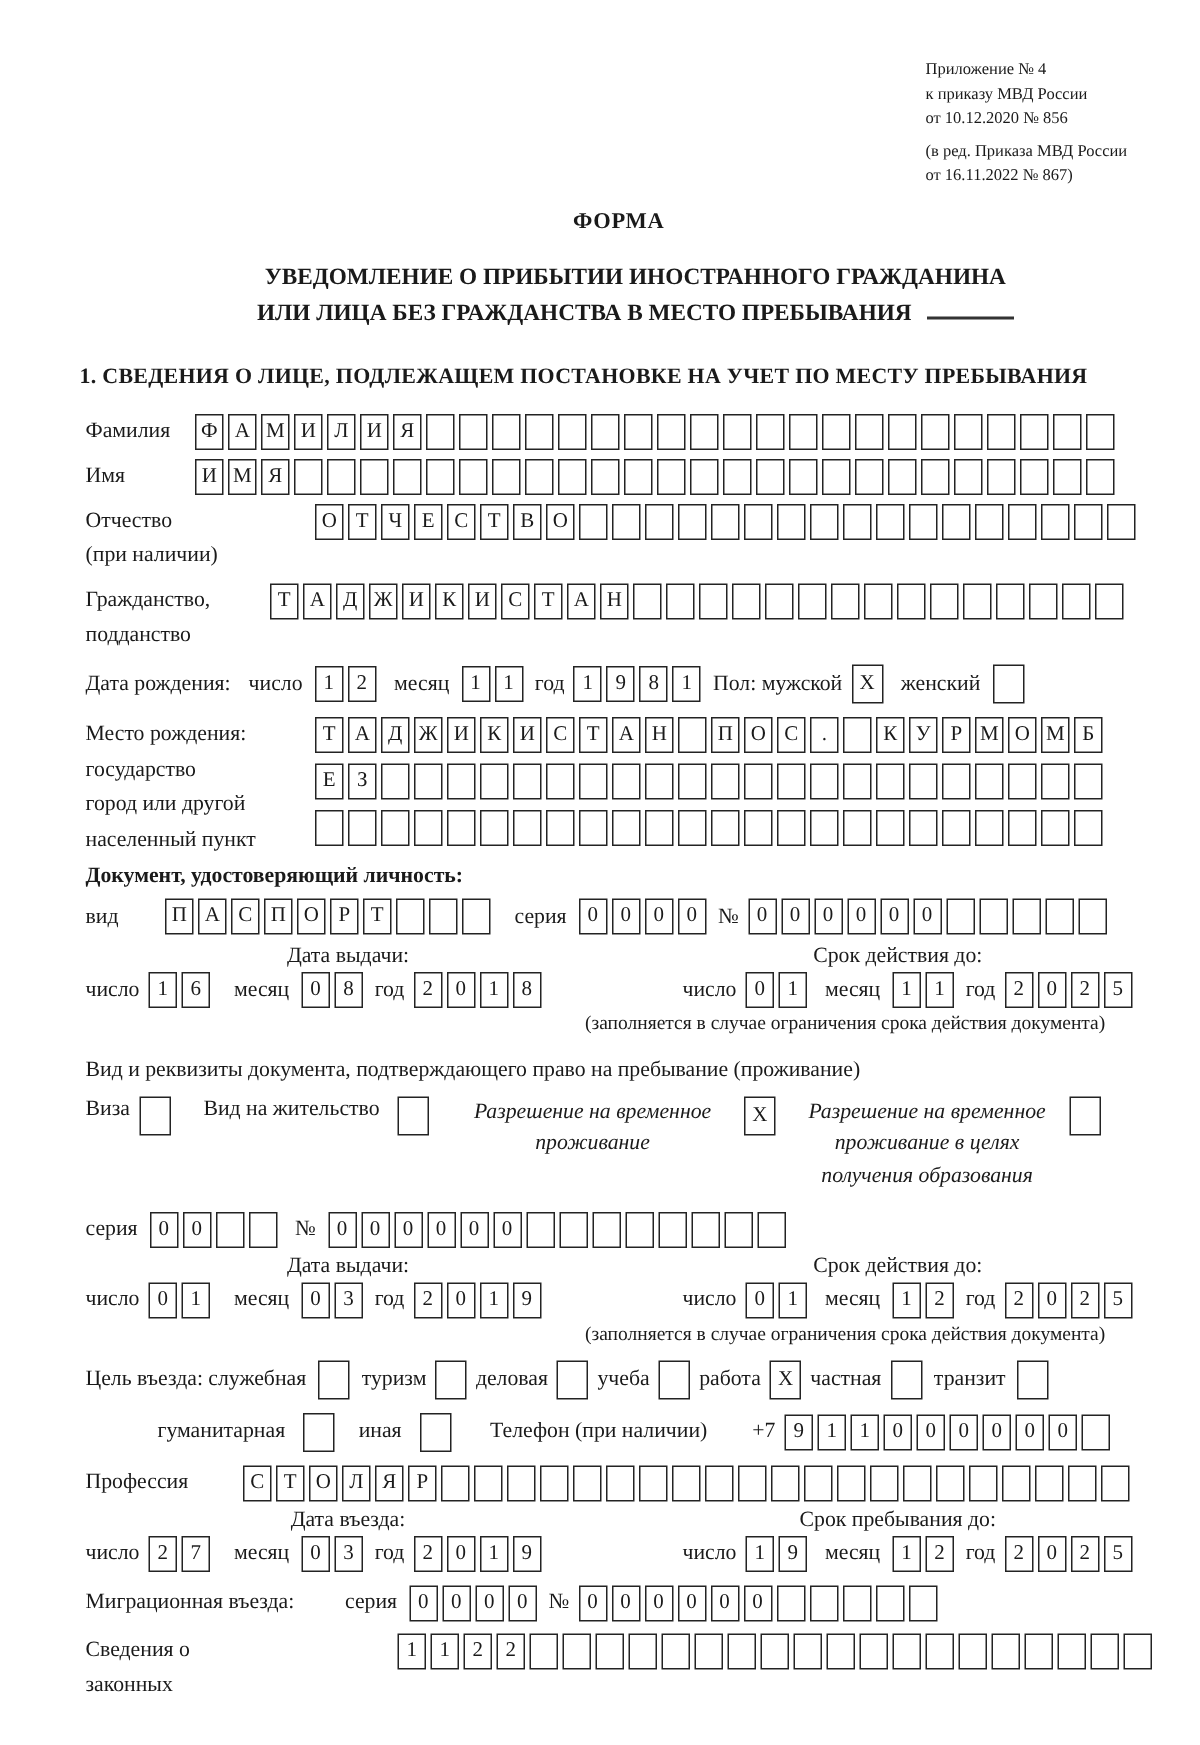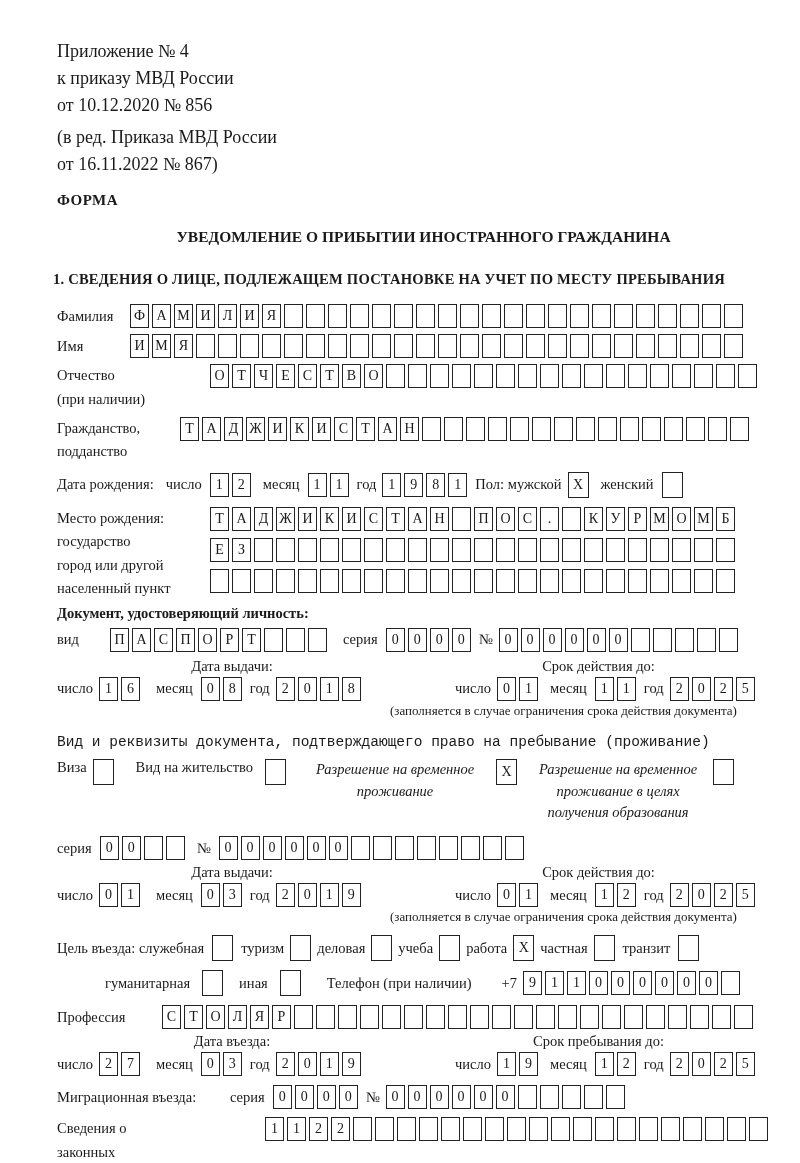--- a/index.html
+++ b/index.html
@@ -2,23 +2,23 @@
 <html><head>
 <meta charset="utf-8">
 <style>
   html,body{margin:0;padding:0;}
   body{
     width:800px;height:1163px;background:#ffffff;color:#1a1a1a;
     font-family:"Liberation Serif","DejaVu Serif",serif;font-size:14.5px;
     overflow:hidden;position:relative;
   }
   .page{padding:38px 10px 0 57px;width:733px;}
-  .annex{font-size:18px;line-height:1.5;}
+  .annex{margin-left:560px;font-size:11px;line-height:1.5;}
   .annex .grp2{margin-top:5px;}
-  .forma{text-align:left;padding-right:22px;font-weight:bold;font-size:15px;margin-top:14px;letter-spacing:.5px;}
+  .forma{text-align:center;padding-right:22px;font-weight:bold;font-size:15px;margin-top:14px;letter-spacing:.5px;}
   .title{text-align:center;font-weight:bold;font-size:15.5px;line-height:1.55;margin-top:16px;}
   .blank{display:inline-block;width:58px;border-bottom:2.2px solid #333;height:4px;margin-left:10px;}
   .sect{font-weight:bold;font-size:14.6px;margin:22px 0 16px -4px;letter-spacing:.2px;}
   .row{display:flex;align-items:center;margin-bottom:6px;}
   .row.top{align-items:flex-start;}
   .lbl{flex:none;white-space:nowrap;}
   .lblcol{flex:none;line-height:1.62;}
   .cells{display:inline-flex;gap:3px;flex:none;}
   .cell{
     width:17px;height:22px;border:1.6px solid #232323;flex:none;
@@ -26,21 +26,21 @@
     font-size:14px;background:#fff;
   }
   .cb .cell{width:19px;height:24px;}
   .stack>.cells{display:flex;margin-bottom:7px;}
   .heads{display:flex;margin:4px 0 2px 0;}
   .heads .hl{width:350px;text-align:center;}
   .heads .hr{flex:1;text-align:center;}
   .half-l{display:flex;align-items:center;width:350px;flex:none;}
   .half-r{display:flex;align-items:center;margin-left:48px;}
   .note{font-size:13px;margin:2px 0 10px 333px;}
-  .intro{line-height:1.8;margin-bottom:4px;font-family:Liberation Mono, monospace;}
+  .intro{line-height:1.8;margin-bottom:4px;}
   .ck-lbl{text-align:center;line-height:1.5;flex:none;font-style:italic;}
   .dochead{text-align:left;font-weight:bold;margin:4px 0 6px 0;}
   .g6{margin-left:6px;} .g8{margin-left:8px;} .g12{margin-left:12px;} .g16{margin-left:16px;}
 </style>
 </head>
 <body>
 
 <div class="page">
 
   <div class="annex">
@@ -50,20 +50,21 @@
     <div class="grp2">
       <div>(в ред. Приказа МВД России</div>
       <div>от 16.11.2022 № 867)</div>
     </div>
   </div>
 
   <div class="forma">ФОРМА</div>
 
   <div class="title">
     <div>УВЕДОМЛЕНИЕ О ПРИБЫТИИ ИНОСТРАННОГО ГРАЖДАНИНА</div>
+    <div><span>ИЛИ ЛИЦА БЕЗ ГРАЖДАНСТВА В МЕСТО ПРЕБЫВАНИЯ</span><span class="blank"></span></div>
   </div>
 
   <div class="sect">1. СВЕДЕНИЯ О ЛИЦЕ, ПОДЛЕЖАЩЕМ ПОСТАНОВКЕ НА УЧЕТ ПО МЕСТУ ПРЕБЫВАНИЯ</div>
 
   <div class="row">
     <span class="lbl" style="width:73px">Фамилия</span>
     <span class="cells">
         <span class="cell">Ф</span>
         <span class="cell">А</span>
         <span class="cell">М</span>

